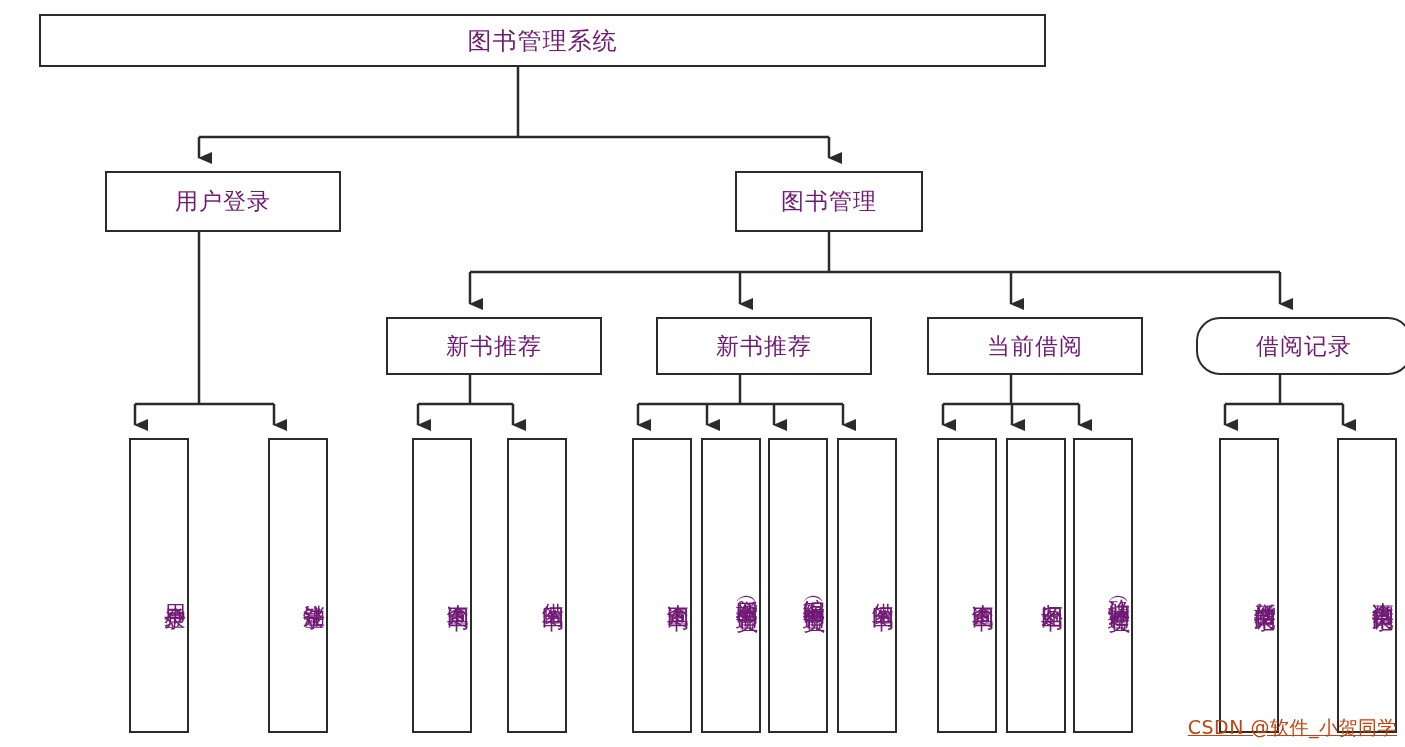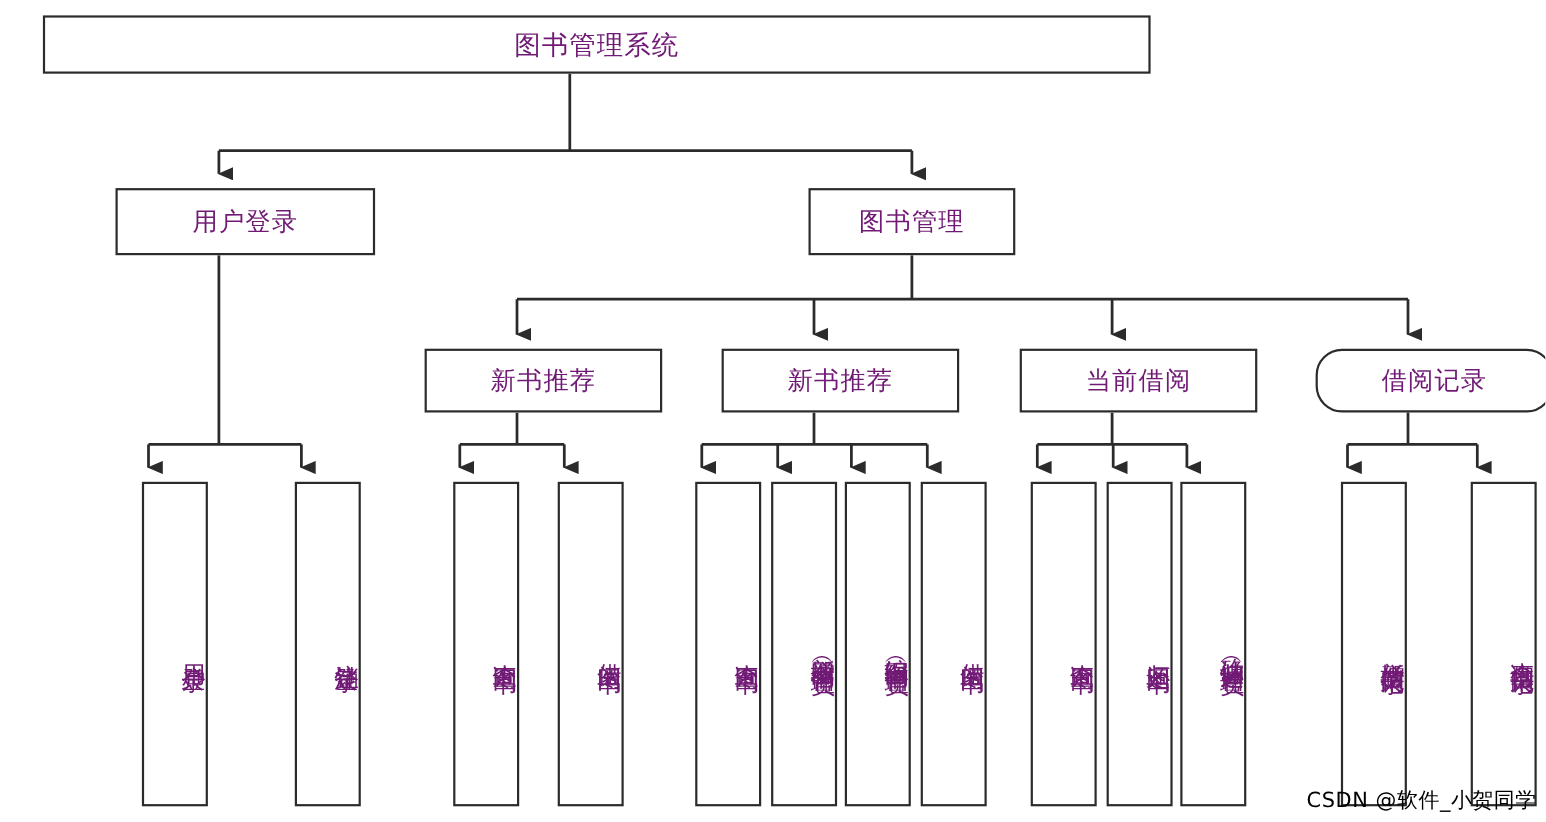--- a/index.html
+++ b/index.html
@@ -56,23 +56,24 @@
     text-align: left;
   }
   .node.root {
     font-size: 24px;
   }
   .watermark {
     position: absolute;
     right: 8px;
     bottom: 6px;
     font-size: 19px;
-    color: #000000;
+    color: #c2410c;
     letter-spacing: 0.5px;
     white-space: nowrap;
+    text-decoration: underline;
   }
 </style>
 </head>
 <body>
 
 <div id="canvas">
 
   <svg id="wires" viewBox="0 0 1405 747" xmlns="http://www.w3.org/2000/svg">
     <defs>
       <marker id="arrow" viewBox="0 0 12 14" refX="6" refY="13" markerWidth="12" markerHeight="14" orient="auto-start-reverse" markerUnits="userSpaceOnUse">

